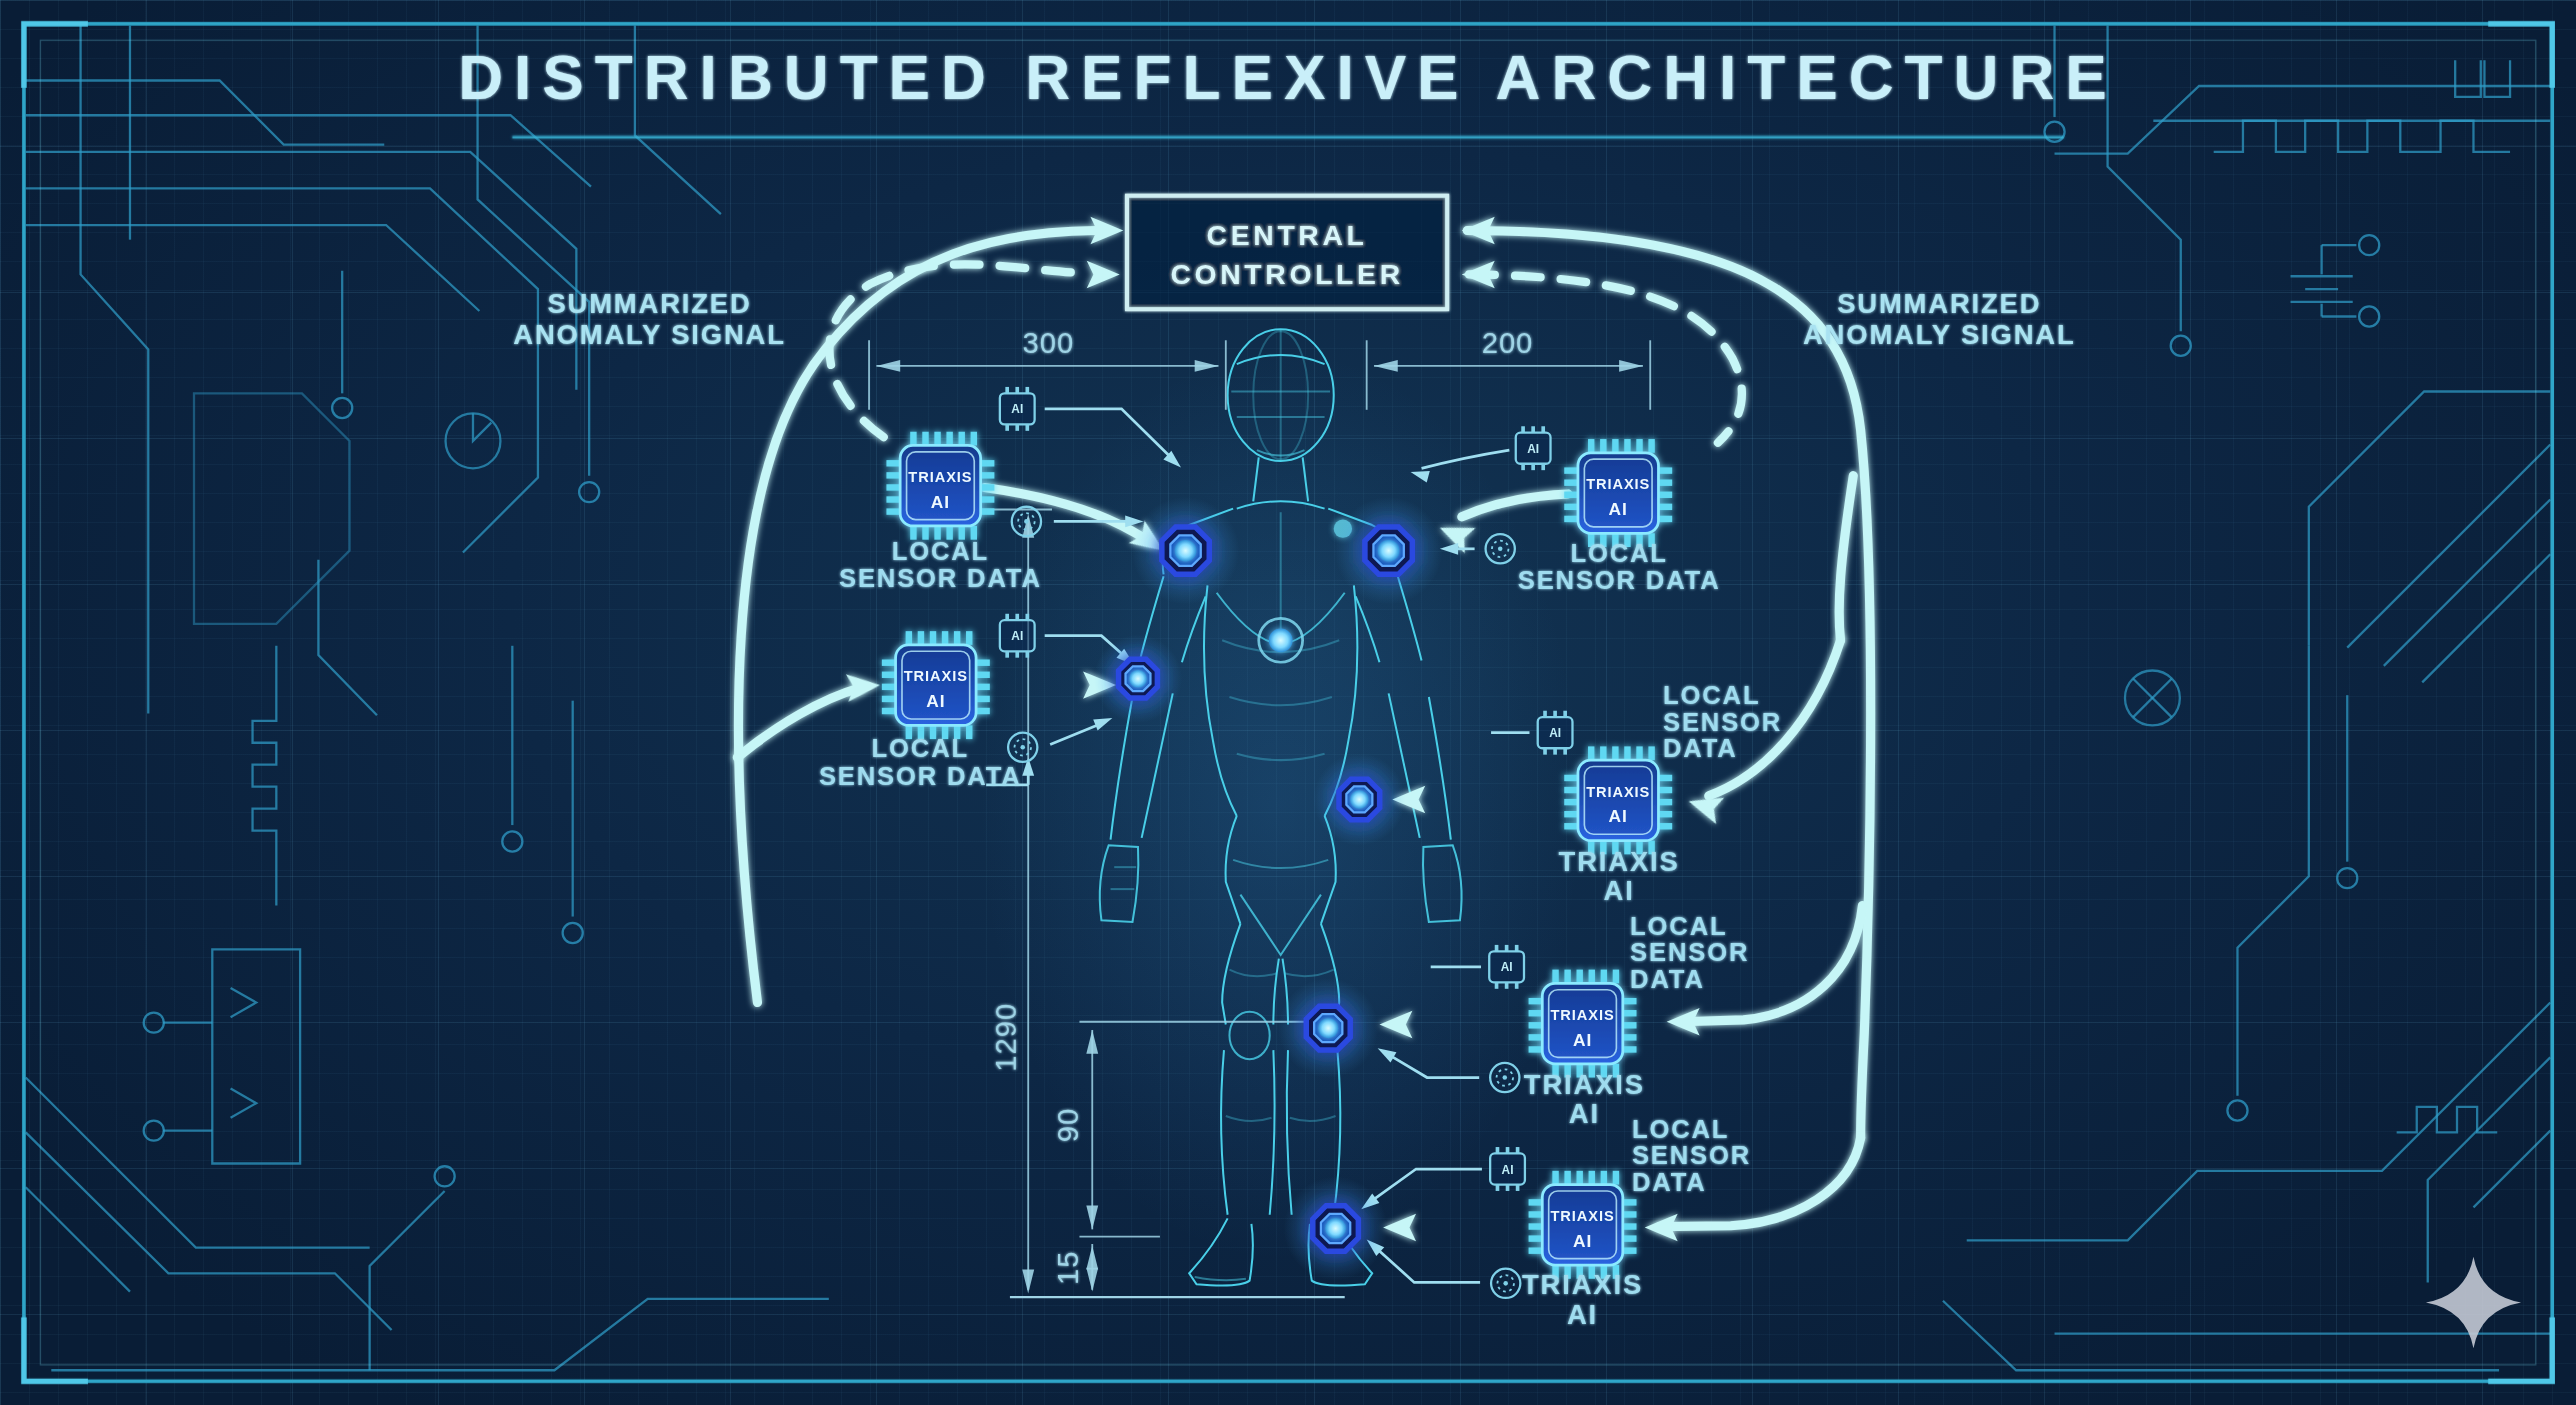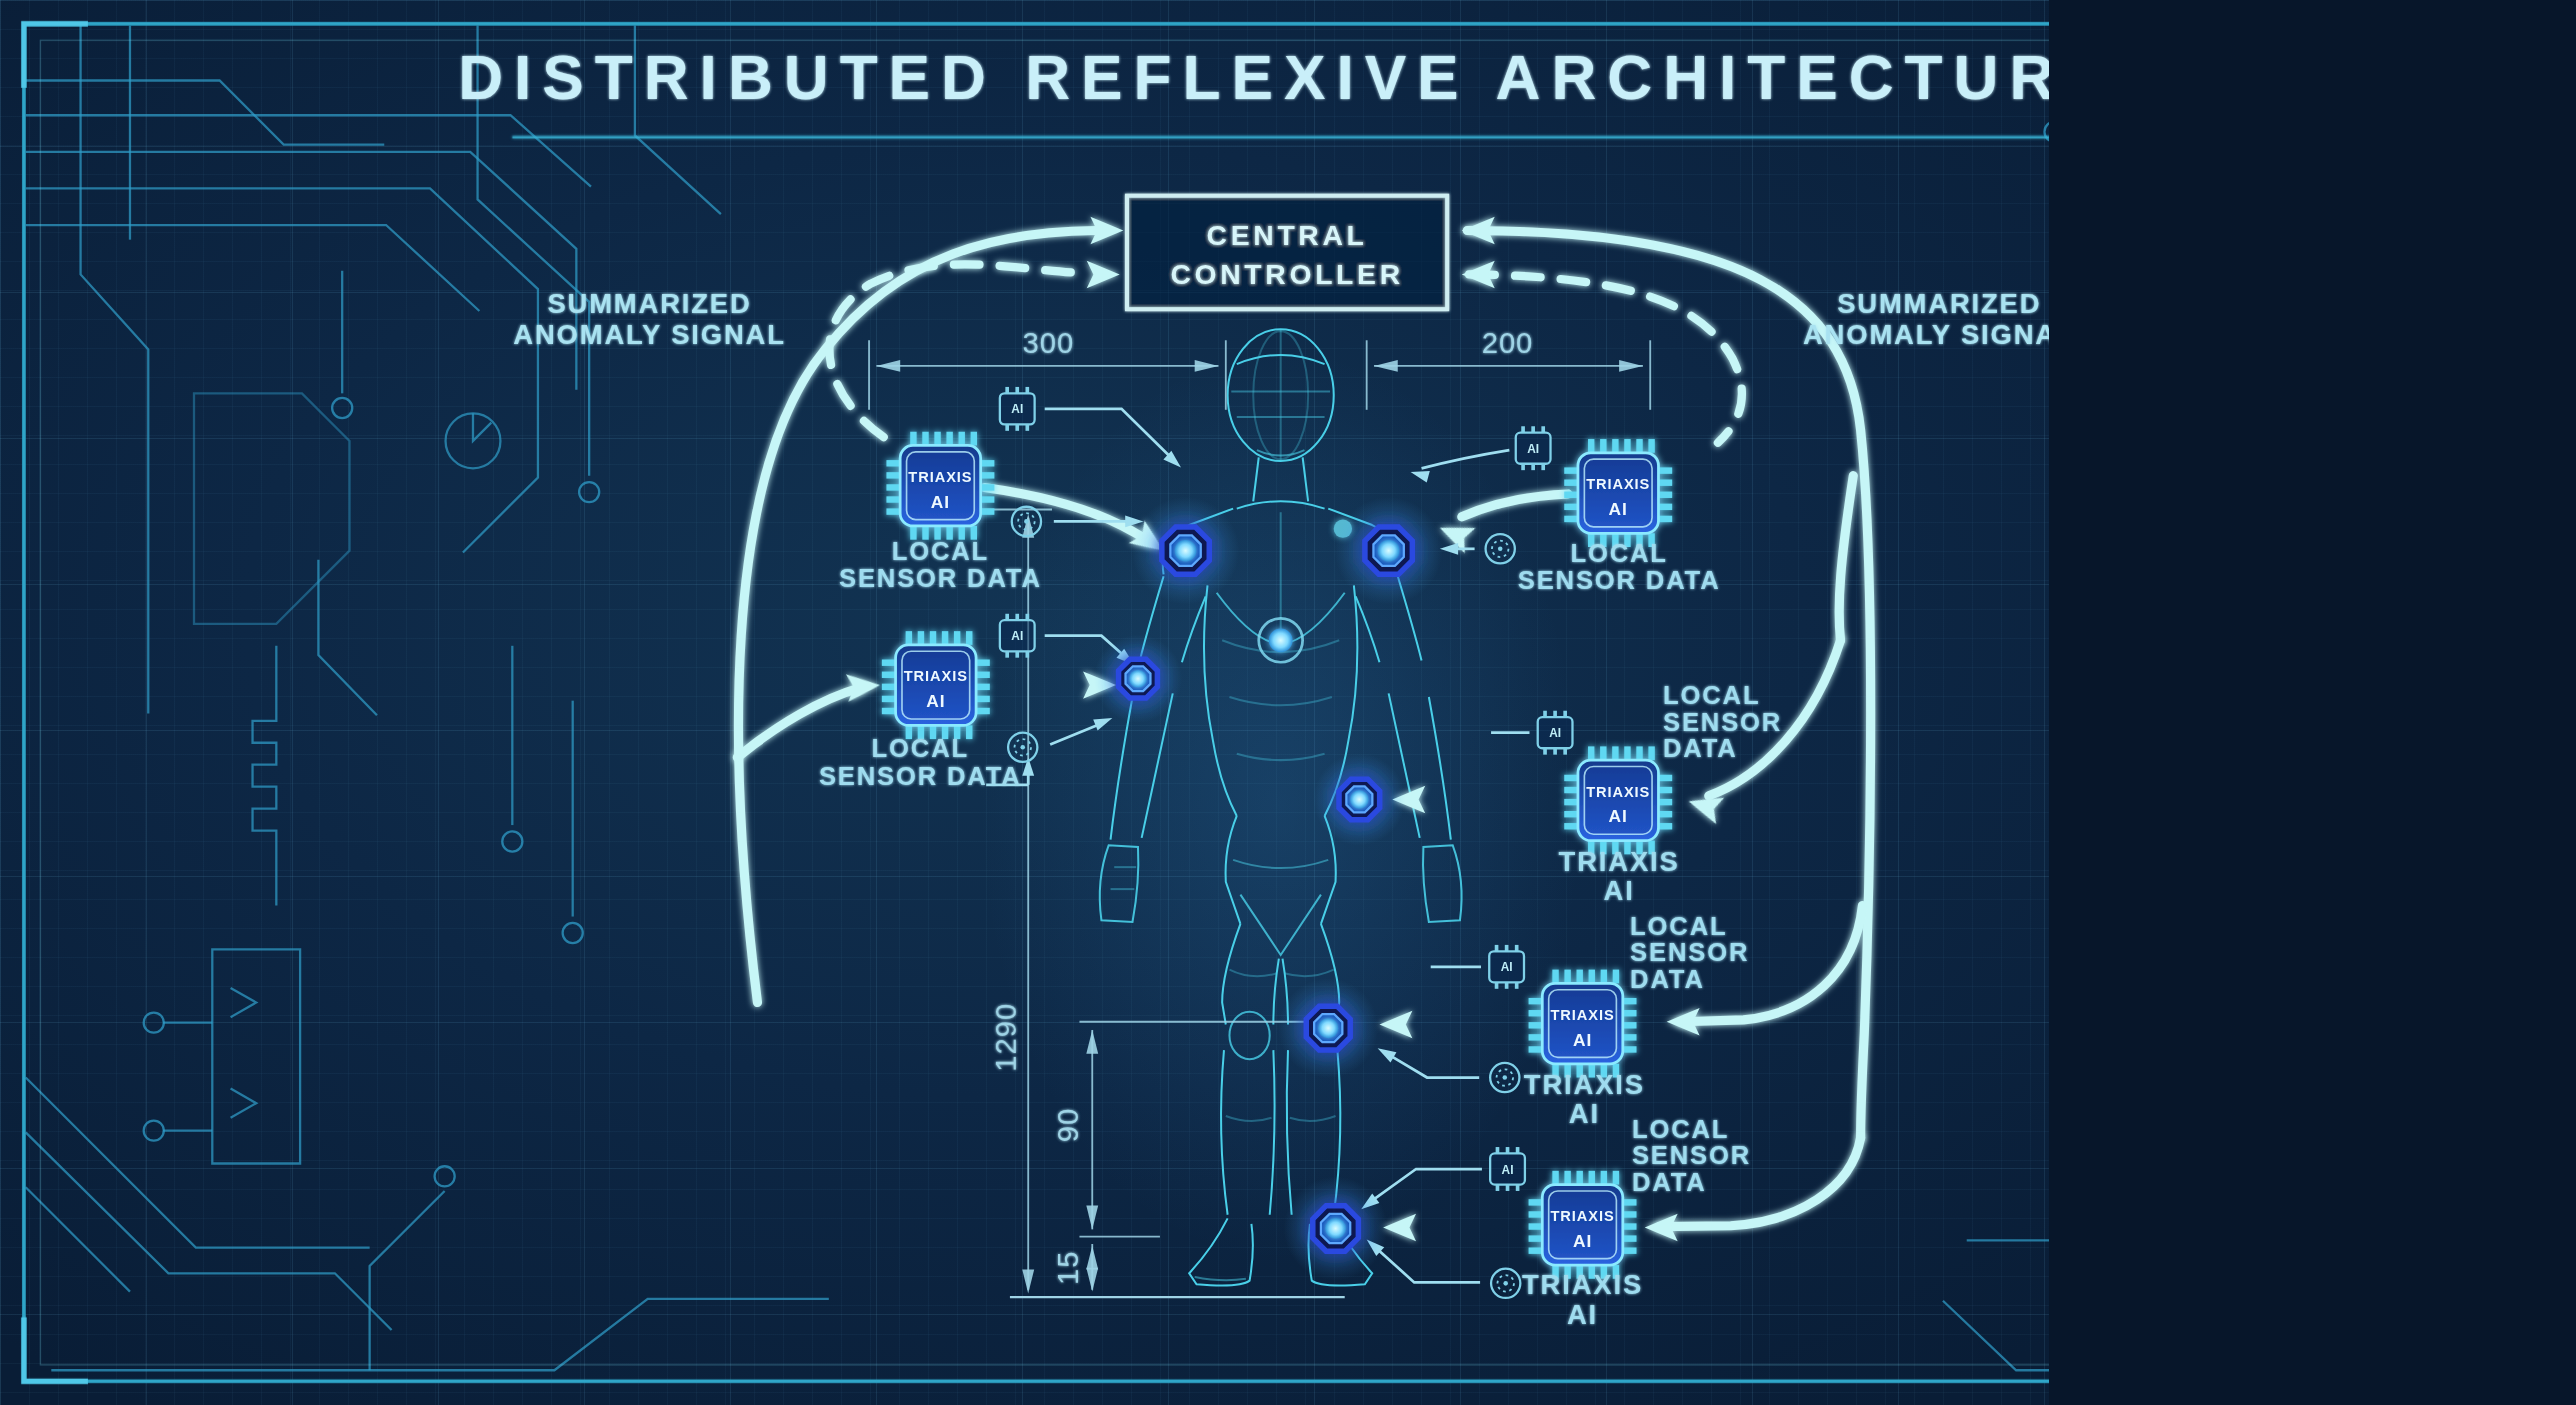--- a/index.html
+++ b/index.html
@@ -1,16 +1,16 @@
 <!DOCTYPE html>
 <html style="font-size:14.6px"><head>
 <meta charset="utf-8">
 <style>
   html,body{margin:0;padding:0;background:#07162a;}
-  .stage{position:relative;width:2049px;height:1405px;overflow:hidden;
+  .stage{position:relative;width:2576px;height:1405px;overflow:hidden;
     background:radial-gradient(ellipse 1555px 961px at 50% 44%, #123453 0%, #0d2745 50%, #091d36 100%);}
   .grid{position:absolute;inset:0;
     background-image:
       linear-gradient(rgba(110,190,230,0.12) 0.9px, transparent 0.9px),
       linear-gradient(90deg, rgba(110,190,230,0.12) 0.9px, transparent 0.9px),
       linear-gradient(rgba(110,190,230,0.05) 0.9px, transparent 0.9px),
       linear-gradient(90deg, rgba(110,190,230,0.05) 0.9px, transparent 0.9px);
     background-size:146px 146px,146px 146px,29px 29px,29px 29px;}
   svg{position:absolute;left:0;top:0;}
   text{font-family:"Liberation Sans",sans-serif;}

